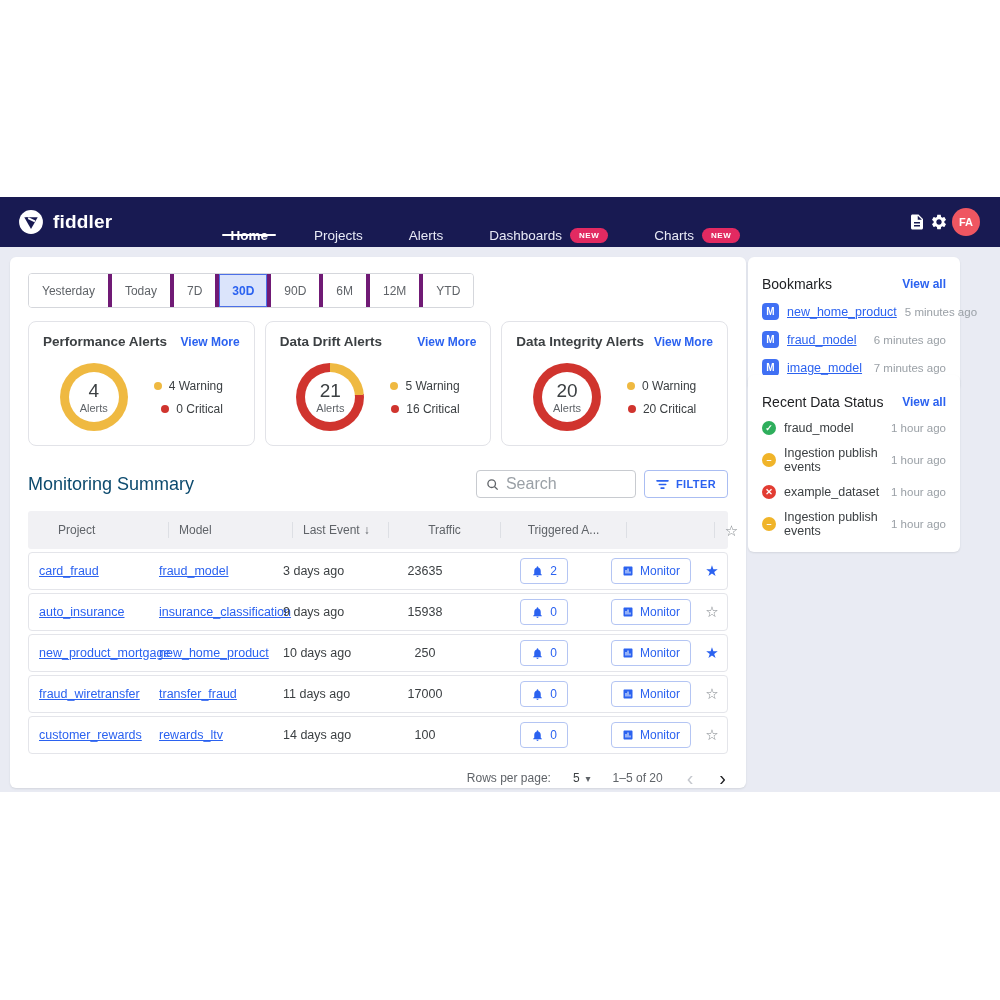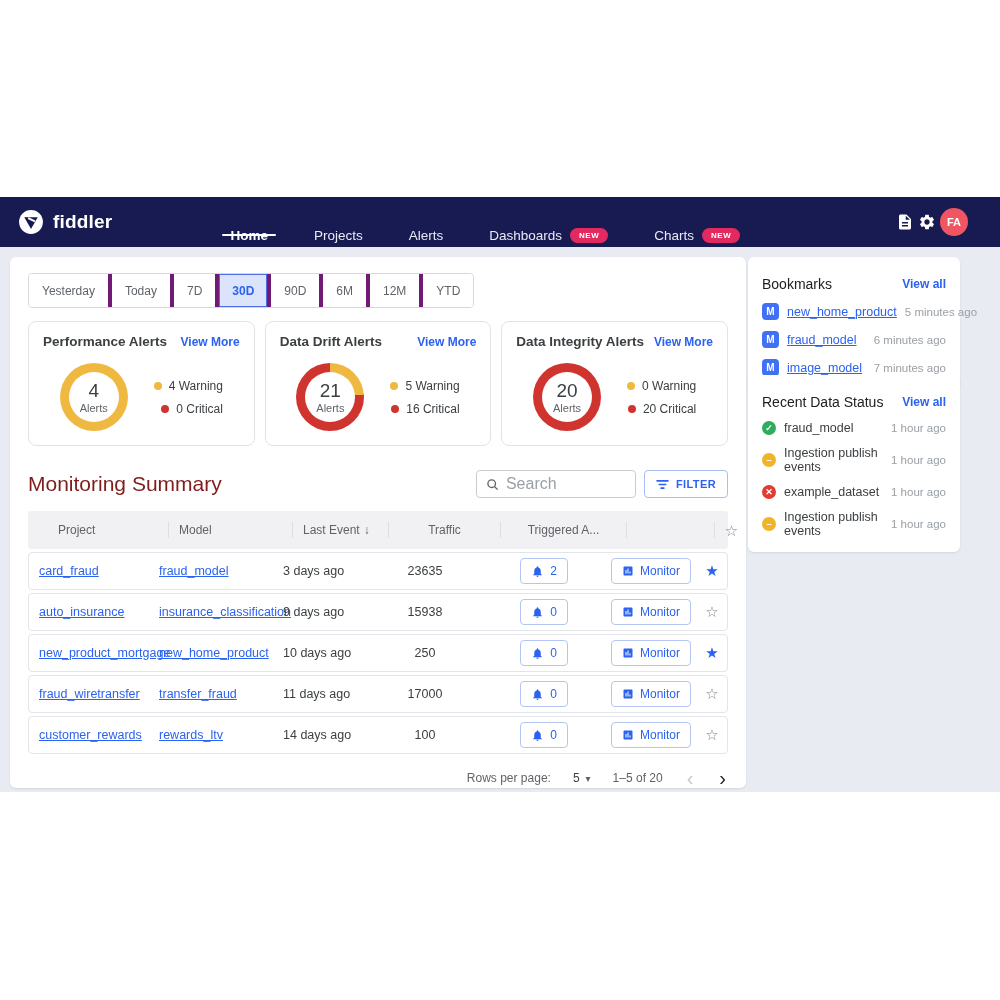--- a/index.html
+++ b/index.html
@@ -8,21 +8,21 @@
 
   
   .navbar { height:50px; background:#181a52; display:flex; align-items:center; color:#fff; }
   .brand { display:flex; align-items:center; gap:9px; margin-left:18px; }
   .brand-name { font-size:19px; font-weight:700; letter-spacing:.2px; }
   .nav-menu { display:flex; align-items:center; gap:46px; margin-left:118px; }
   .nav-item { position:relative; display:flex; align-items:flex-end; gap:8px; font-size:13.5px; color:#e8eaf6; cursor:pointer; height:42px; }
   .nav-item.active { font-weight:700; color:#fff; }
   .nav-item.active::after { content:""; position:absolute; left:-8px; right:-8px; bottom:7px; height:2px; background:#fff; border-radius:1px; }
   .new-badge { background:#e22a61; color:#fff; font-size:8px; font-weight:700; letter-spacing:.5px; padding:3px 9px; border-radius:9px; }
-  .nav-right { margin-left:auto; display:flex; align-items:center; gap:4px; margin-right:32px; }
+  .nav-right { margin-left:auto; display:flex; align-items:center; gap:4px; margin-right:20px; }
   .avatar { width:28px; height:28px; border-radius:50%; background:#ef5661; color:#fff; font-size:11px; font-weight:700; display:flex; align-items:center; justify-content:center; }
   .nav-icon { display:flex; cursor:pointer; }
 
   
   .content { position:relative; width:1000px; height:545px; background:#e9ebf3; }
   .card { background:#fff; border-radius:6px; box-shadow:0 1px 2px rgba(60,64,67,.12); }
   .main-panel { position:absolute; left:10px; top:10px; width:736px; height:531px; padding:16px 18px; }
 
   
   .tf-group { display:inline-flex; border:1px solid #d5d7dc; border-radius:4px; overflow:hidden; background:#fff; }
@@ -42,21 +42,21 @@
   .donut-count { font-size:19px; color:#3c4043; line-height:1; }
   .donut-label { font-size:11px; color:#5f6368; margin-top:2px; }
   .legend { display:flex; flex-direction:column; gap:9px; }
   .legend-item { display:flex; align-items:center; gap:7px; font-size:12px; color:#3c4043;justify-content:flex-end; }
   .dot { width:8px; height:8px; border-radius:50%; }
   .dot.warn { background:#efb941; }
   .dot.crit { background:#d0342e; }
 
   
   .mon-head { display:flex; align-items:center; margin-top:24px; }
-  .mon-title { font-size:21px; color:#7f1d1d; font-weight:500; }
+  .mon-title { font-size:18px; color:#0c4a6e; font-weight:500; }
   .mon-tools { margin-left:auto; display:flex; align-items:center; gap:8px; }
   .search-box { display:flex; align-items:center; gap:7px; width:160px; height:28px; border:1px solid #c8cbd0; border-radius:4px; padding:0 9px; background:#fff; }
   .search-box input { border:none; outline:none; width:110px; font-size:16px; color:#3c4043; font-family:inherit; background:transparent; }
   .search-box input::placeholder { color:#9aa0a6; }
   .filter-btn { display:flex; align-items:center; gap:7px; height:28px; padding:0 11px; border:1px solid #aabdf2; border-radius:4px; background:#fff; color:#2b62f0; font-size:11px; font-weight:700; letter-spacing:.4px; cursor:pointer; font-family:inherit; }
 
   
   .tbl { margin-top:13px; }
   .tbl-grid { display:grid; grid-template-columns:120px 124px 96px 112px 126px 88px 34px; align-items:center; }
   .tbl-header { background:#f1f1f4; border-radius:3px; height:38px; font-size:12px; color:#5f6368;padding-left:20px; }

